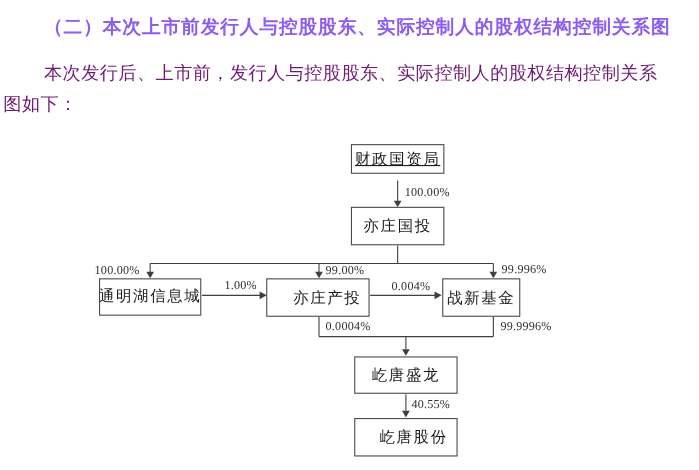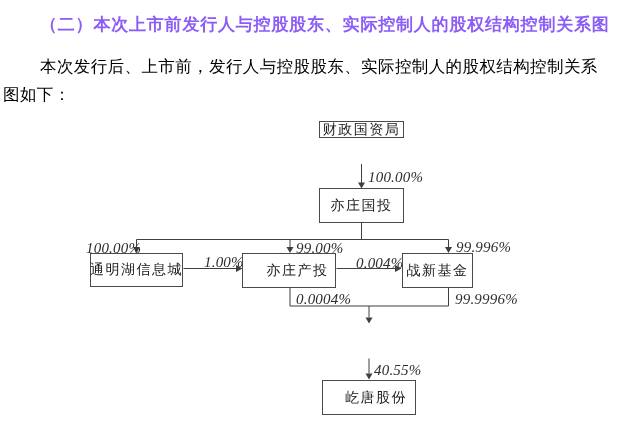--- a/index.html
+++ b/index.html
@@ -18,46 +18,45 @@
     font-size: 17px;
     letter-spacing: 0.8px;
     white-space: nowrap;
     color: #8b5cf6;
   }
   .para-line {
     position: absolute;
     font-size: 16.5px;
     letter-spacing: 0.4px;
     white-space: nowrap;
-    color: #000000;
+    color: #701a75;
   }
   .para-line1 { left: 40px; top: 56px; }
   .para-line2 { left: 3px;  top: 84px; }
 
   .figure { position: absolute; left: 0; top: 0; width: 635px; height: 427px; }
   .connectors { position: absolute; left: 0; top: 0; }
 
   .node {
     position: absolute;
     background: #ffffff;
     border: 1px solid #4a4a4a;
     box-sizing: border-box;
     display: flex; align-items: center; justify-content: center;
     font-size: 14px;
     letter-spacing: 1.5px;
     color: #1a1a1a;
     white-space: nowrap;
   }
   .edge-label {
     position: absolute;
-    font-size: 15px;
+    font-size: 11px;
     letter-spacing: 0.2px;
     color: #2e2e2e;
     white-space: nowrap;
-    font-style: italic;
   }
 </style>
 </head>
 <body>
 
 <div class="heading">（二）本次上市前发行人与控股股东、实际控制人的股权结构控制关系图</div>
 <div class="para-line para-line1">本次发行后、上市前，发行人与控股股东、实际控制人的股权结构控制关系</div>
 <div class="para-line para-line2">图如下：</div>
 
 <div class="figure">
@@ -86,25 +85,26 @@
     <path d="M290 288 V306"></path>
     <path d="M448.5 288 V306"></path>
     <path d="M290 306 H448.5"></path>
     <path d="M369 306 V317.5"></path>
     <polygon points="365.5,317.5 372.5,317.5 369,323.5" fill="#3f3f3f" stroke="none"></polygon>
 
     <path d="M369 358.5 V373.5"></path>
     <polygon points="365.5,373.5 372.5,373.5 369,379.5" fill="#3f3f3f" stroke="none"></polygon>
   </svg>
 
-  <div class="node" style="left:319px; top:121px; width:85px; height:17px;">财政国资局</div>
+  <div class="node" style="left:319px; top:131px; width:85px; height:27px;text-decoration:underline;">财政国资局</div>
   <div class="node" style="left:319px; top:188px; width:85px; height:35px;text-align:right;">亦庄国投</div>
   <div class="node" style="left:90px; top:253px; width:93px; height:34px;">通明湖信息城</div>
   <div class="node" style="left:242px; top:253px; width:94px; height:35px;padding-left:17px;">亦庄产投</div>
   <div class="node" style="left:402px; top:253px; width:71px; height:35px;">战新基金</div>
+  <div class="node" style="left:322px; top:324px; width:94px; height:34px;">屹唐盛龙</div>
   <div class="node" style="left:322px; top:380px; width:94px; height:35px;padding-left:14px;">屹唐股份</div>
 
   <div class="edge-label" style="left:368px; top:169px;">100.00%</div>
   <div class="edge-label" style="left:86px; top:240px;">100.00%</div>
   <div class="edge-label" style="left:296px; top:240px;">99.00%</div>
   <div class="edge-label" style="left:456px; top:239px;">99.996%</div>
   <div class="edge-label" style="left:204px; top:254px;">1.00%</div>
   <div class="edge-label" style="left:356px; top:255px;">0.004%</div>
   <div class="edge-label" style="left:296px; top:291px;">0.0004%</div>
   <div class="edge-label" style="left:455px; top:291px;">99.9996%</div>

